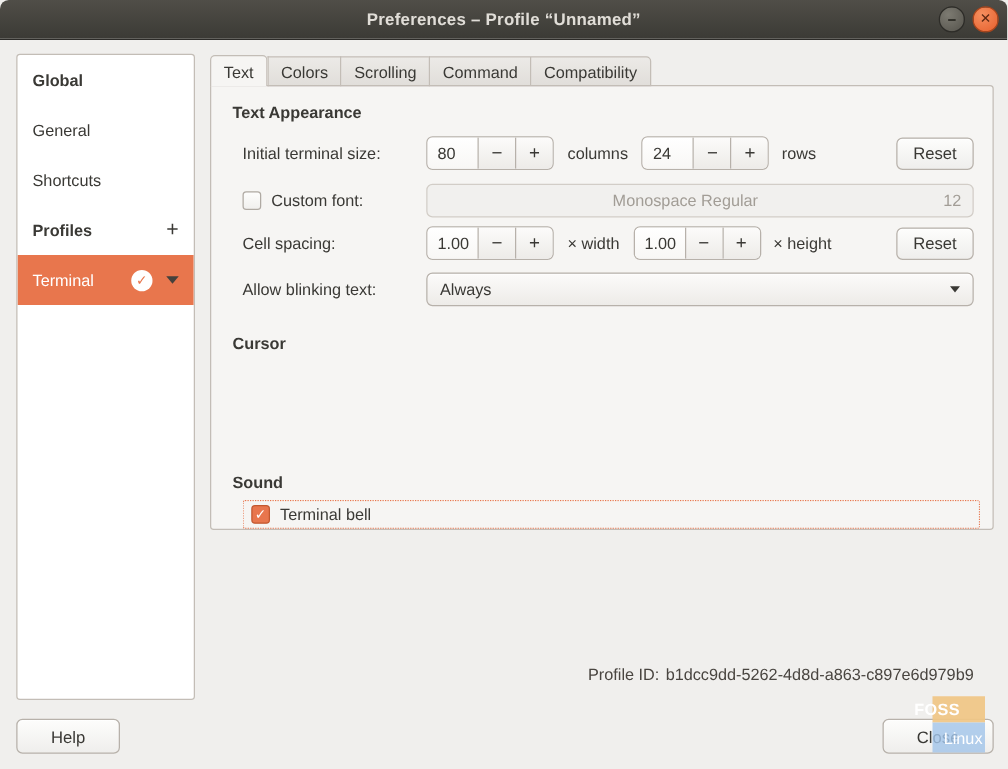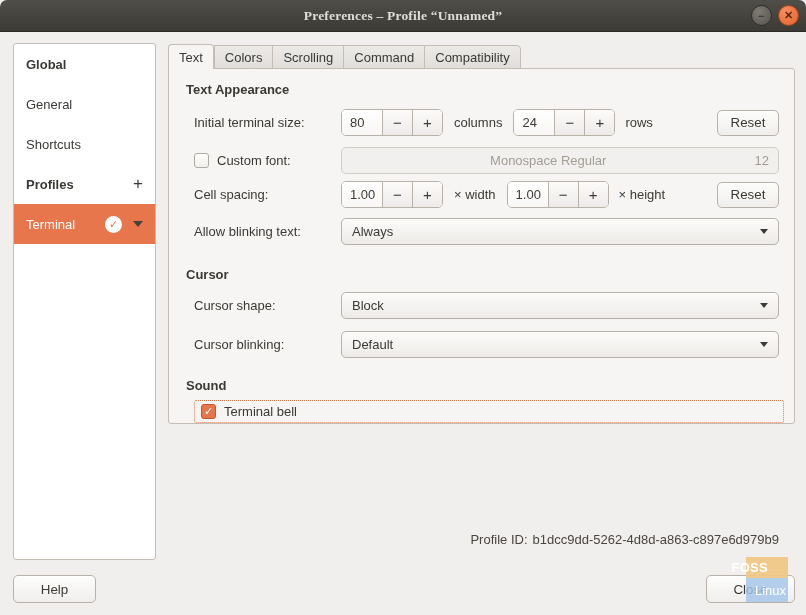--- a/index.html
+++ b/index.html
@@ -11,21 +11,21 @@
     color:#3a3935;
     background:#f0efed;
     overflow:hidden;
   }
   
   .titlebar {
     position:absolute; top:0; left:0; right:0; height:32px;
     background:linear-gradient(#504e48,#3b3a35);
     border-bottom:1px solid #2c2b28;
     border-radius:7px 7px 0 0;
-    display:flex; align-items:center; justify-content:center;font-family:Liberation Serif, serif;
+    display:flex; align-items:center; justify-content:center;
   }
   .titlebar-title { color:#e0ddd7; font-weight:bold; font-size:13.5px; letter-spacing:.2px; }
   .tb-buttons { position:absolute; right:7px; top:5px; display:flex; gap:6px; }
   .tb-btn {
     width:21px; height:21px; border-radius:50%;
     display:flex; align-items:center; justify-content:center;
     font-size:12px; line-height:1; cursor:default;
   }
   .tb-min {
     background:radial-gradient(circle at 35% 30%, #7d7b72, #55534c);
@@ -255,35 +255,21 @@
   <div class="row" style="top:149px">
     <span class="row-label">Allow blinking text:</span>
     <div class="combo">
       <span>Always</span>
       <span class="combo-caret"></span>
     </div>
   </div>
 
   <div class="h-section" style="top:198px">Cursor</div>
 
-  <div class="row" style="top:223px">
-    <span class="row-label">Cursor shape:</span>
-    <div class="combo">
-      <span>Block</span>
-      <span class="combo-caret"></span>
-    </div>
-  </div>
-
-  <div class="row" style="top:262px">
-    <span class="row-label">Cursor blinking:</span>
-    <div class="combo">
-      <span>Default</span>
-      <span class="combo-caret"></span>
-    </div>
-  </div>
+
 
   <div class="h-section" style="top:309px">Sound</div>
 
   <div class="bell-row">
     <span class="checkbox checked">✓</span>
     <span>Terminal bell</span>
   </div>
 
   <div class="profile-id">
     <span class="pid-label">Profile ID:</span><span>b1dcc9dd-5262-4d8d-a863-c897e6d979b9</span>

